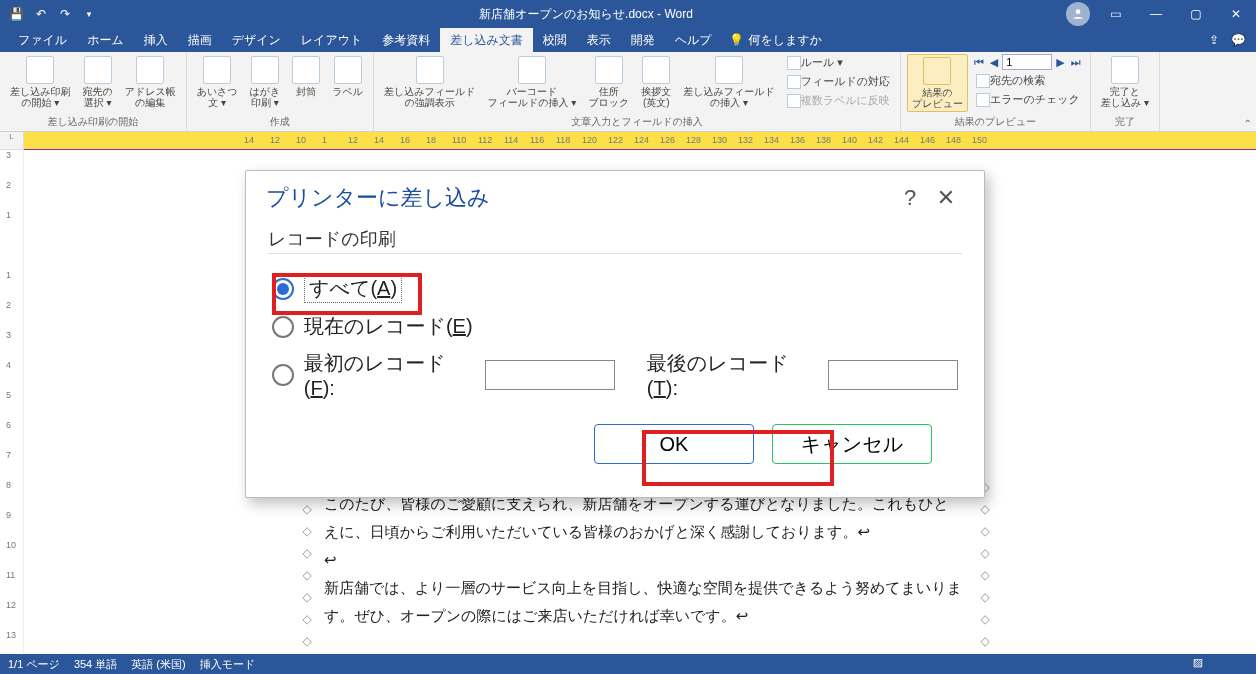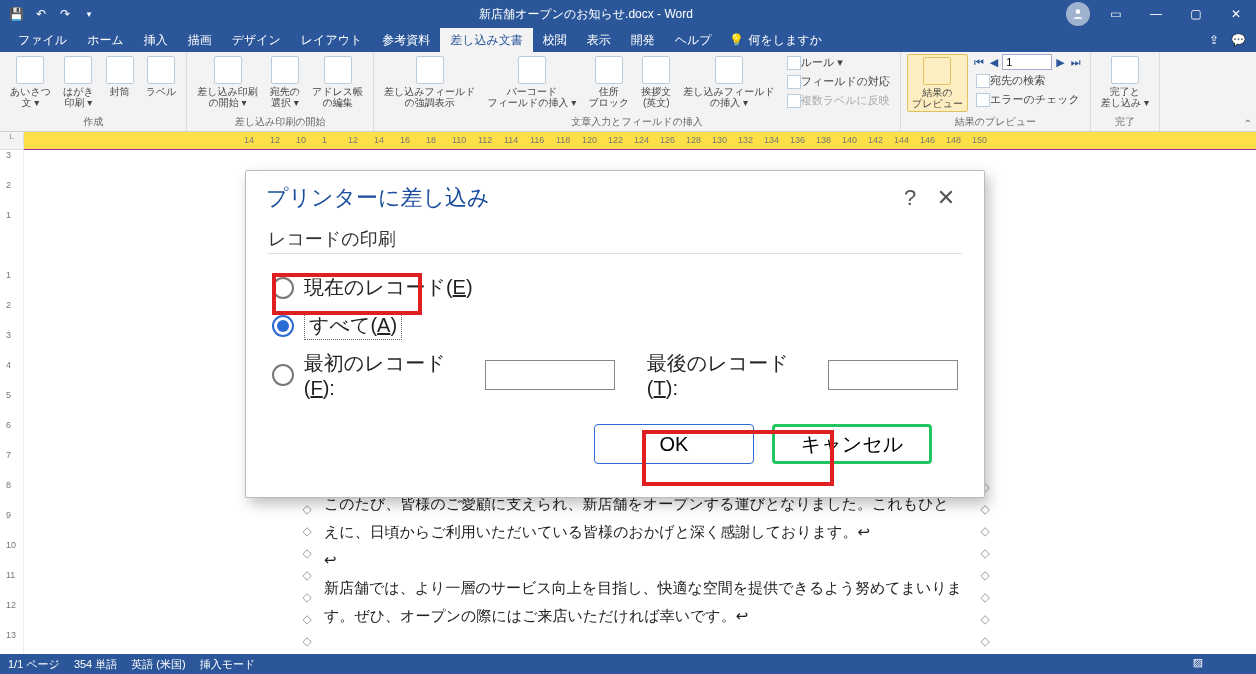--- a/index.html
+++ b/index.html
@@ -65,21 +65,21 @@
 .dialog-section-label::after { content:""; display:block; border-bottom:1px solid #ddd; margin-top: 2px; }
 .dialog-body { padding: 10px 26px; }
 .radio-row { display:flex; align-items:center; gap: 10px; font-size: 20px; color:#222; margin: 10px 0; }
 .radio { width: 22px; height: 22px; border: 2px solid #2b6cd4; border-radius:50%; display:inline-flex; align-items:center; justify-content:center; cursor: pointer; }
 .radio.unchecked { border-color: #777; }
 .radio.checked::after { content:""; width: 12px; height:12px; background:#2b6cd4; border-radius:50%; }
 .radio-label.focused { border: 1px dotted #666; padding: 0 4px; }
 .under { text-decoration: underline; }
 .range-input { width: 130px; height: 30px; border: 1px solid #888; background:#fff; font-size: 16px; padding: 0 6px; }
 .dialog-buttons { display:flex; justify-content:flex-end; gap: 18px; padding: 14px 26px 0; }
-.dbtn { width: 160px; height: 40px; font-size: 20px; background:#fff; border:3px solid #22c55e; border-radius:4px; cursor:pointer; display:flex; align-items:center; justify-content:center; }
+.dbtn { width: 160px; height: 40px; font-size: 20px; background:#fff; border:1px solid #22c55e; border-radius:4px; cursor:pointer; display:flex; align-items:center; justify-content:center; }
 .dbtn.primary { border: 1.5px solid #2b6cd4; }
 
 
 .redbox { position:absolute; border: 4px solid #e02020; z-index: 60; pointer-events: none; }
 
 
 .statusbar { position:absolute; left:0; right:0; bottom:0; height: 20px; background:#2b579a; color:#fff; display:flex; align-items:center; font-size: 11px; padding: 0 8px; gap: 14px; }
 .statusbar .left { display:flex; gap: 14px; }
 .statusbar .right { margin-left:auto; display:flex; align-items:center; gap: 10px; flex-direction: column; }
 .statusbar .viewbtn { width: 20px; height: 16px; display:flex; align-items:center; justify-content:center; cursor:pointer; }
@@ -134,54 +134,54 @@
     <span>💬</span>
   </div>
 </div>
 
 <div class="ribbon">
 
   <div class="group">
     <div class="group-body">
       <div class="rbtn">
           <div class="ico"></div>
+          <div class="lbl">差し込み印刷<br>の開始 ▾</div>
+        </div>
+      <div class="rbtn">
+          <div class="ico"></div>
+          <div class="lbl">宛先の<br>選択 ▾</div>
+        </div>
+      <div class="rbtn">
+          <div class="ico"></div>
+          <div class="lbl">アドレス帳<br>の編集</div>
+        </div>
+    </div>
+    <div class="group-label">差し込み印刷の開始</div>
+  </div>
+
+  <div class="group">
+    <div class="group-body">
+      <div class="rbtn">
+          <div class="ico"></div>
           <div class="lbl">あいさつ<br>文 ▾</div>
         </div>
       <div class="rbtn">
           <div class="ico"></div>
           <div class="lbl">はがき<br>印刷 ▾</div>
         </div>
       <div class="rbtn">
           <div class="ico"></div>
           <div class="lbl">封筒</div>
         </div>
       <div class="rbtn">
           <div class="ico"></div>
           <div class="lbl">ラベル</div>
         </div>
     </div>
     <div class="group-label">作成</div>
-  </div>
-
-  <div class="group">
-    <div class="group-body">
-      <div class="rbtn">
-          <div class="ico"></div>
-          <div class="lbl">差し込み印刷<br>の開始 ▾</div>
-        </div>
-      <div class="rbtn">
-          <div class="ico"></div>
-          <div class="lbl">宛先の<br>選択 ▾</div>
-        </div>
-      <div class="rbtn">
-          <div class="ico"></div>
-          <div class="lbl">アドレス帳<br>の編集</div>
-        </div>
-    </div>
-    <div class="group-label">差し込み印刷の開始</div>
   </div>
 
   <div class="group">
     <div class="group-body">
       <div class="rbtn">
           <div class="ico"></div>
           <div class="lbl">差し込みフィールド<br>の強調表示</div>
         </div>
       <div class="rbtn">
           <div class="ico"></div>
@@ -326,26 +326,26 @@
 
 <div class="dialog-shadow">
   <div class="dialog-title">
     <span class="dtxt">プリンターに差し込み</span>
     <span class="dhelp">?</span>
     <span class="dclose">✕</span>
   </div>
   <div class="dialog-section-label">レコードの印刷</div>
   <div class="dialog-body">
     <div class="radio-row">
+      <span class="radio checked"></span>
+      <span class="radio-label focused"><span>すべて(</span><span class="under">A</span><span>)</span></span>
+    </div>
+    <div class="radio-row">
       <span class="radio unchecked"></span>
       <span><span>現在のレコード(</span><span class="under">E</span><span>)</span></span>
-    </div>
-    <div class="radio-row">
-      <span class="radio checked"></span>
-      <span class="radio-label focused"><span>すべて(</span><span class="under">A</span><span>)</span></span>
     </div>
     <div class="radio-row">
       <span class="radio unchecked"></span>
       <span><span>最初のレコード(</span><span class="under">F</span><span>):</span></span>
       <input class="range-input" style="">
       <span style="width:12px"></span>
       <span><span>最後のレコード(</span><span class="under">T</span><span>):</span></span>
       <input class="range-input" style="">
     </div>
     <div class="dialog-buttons">

